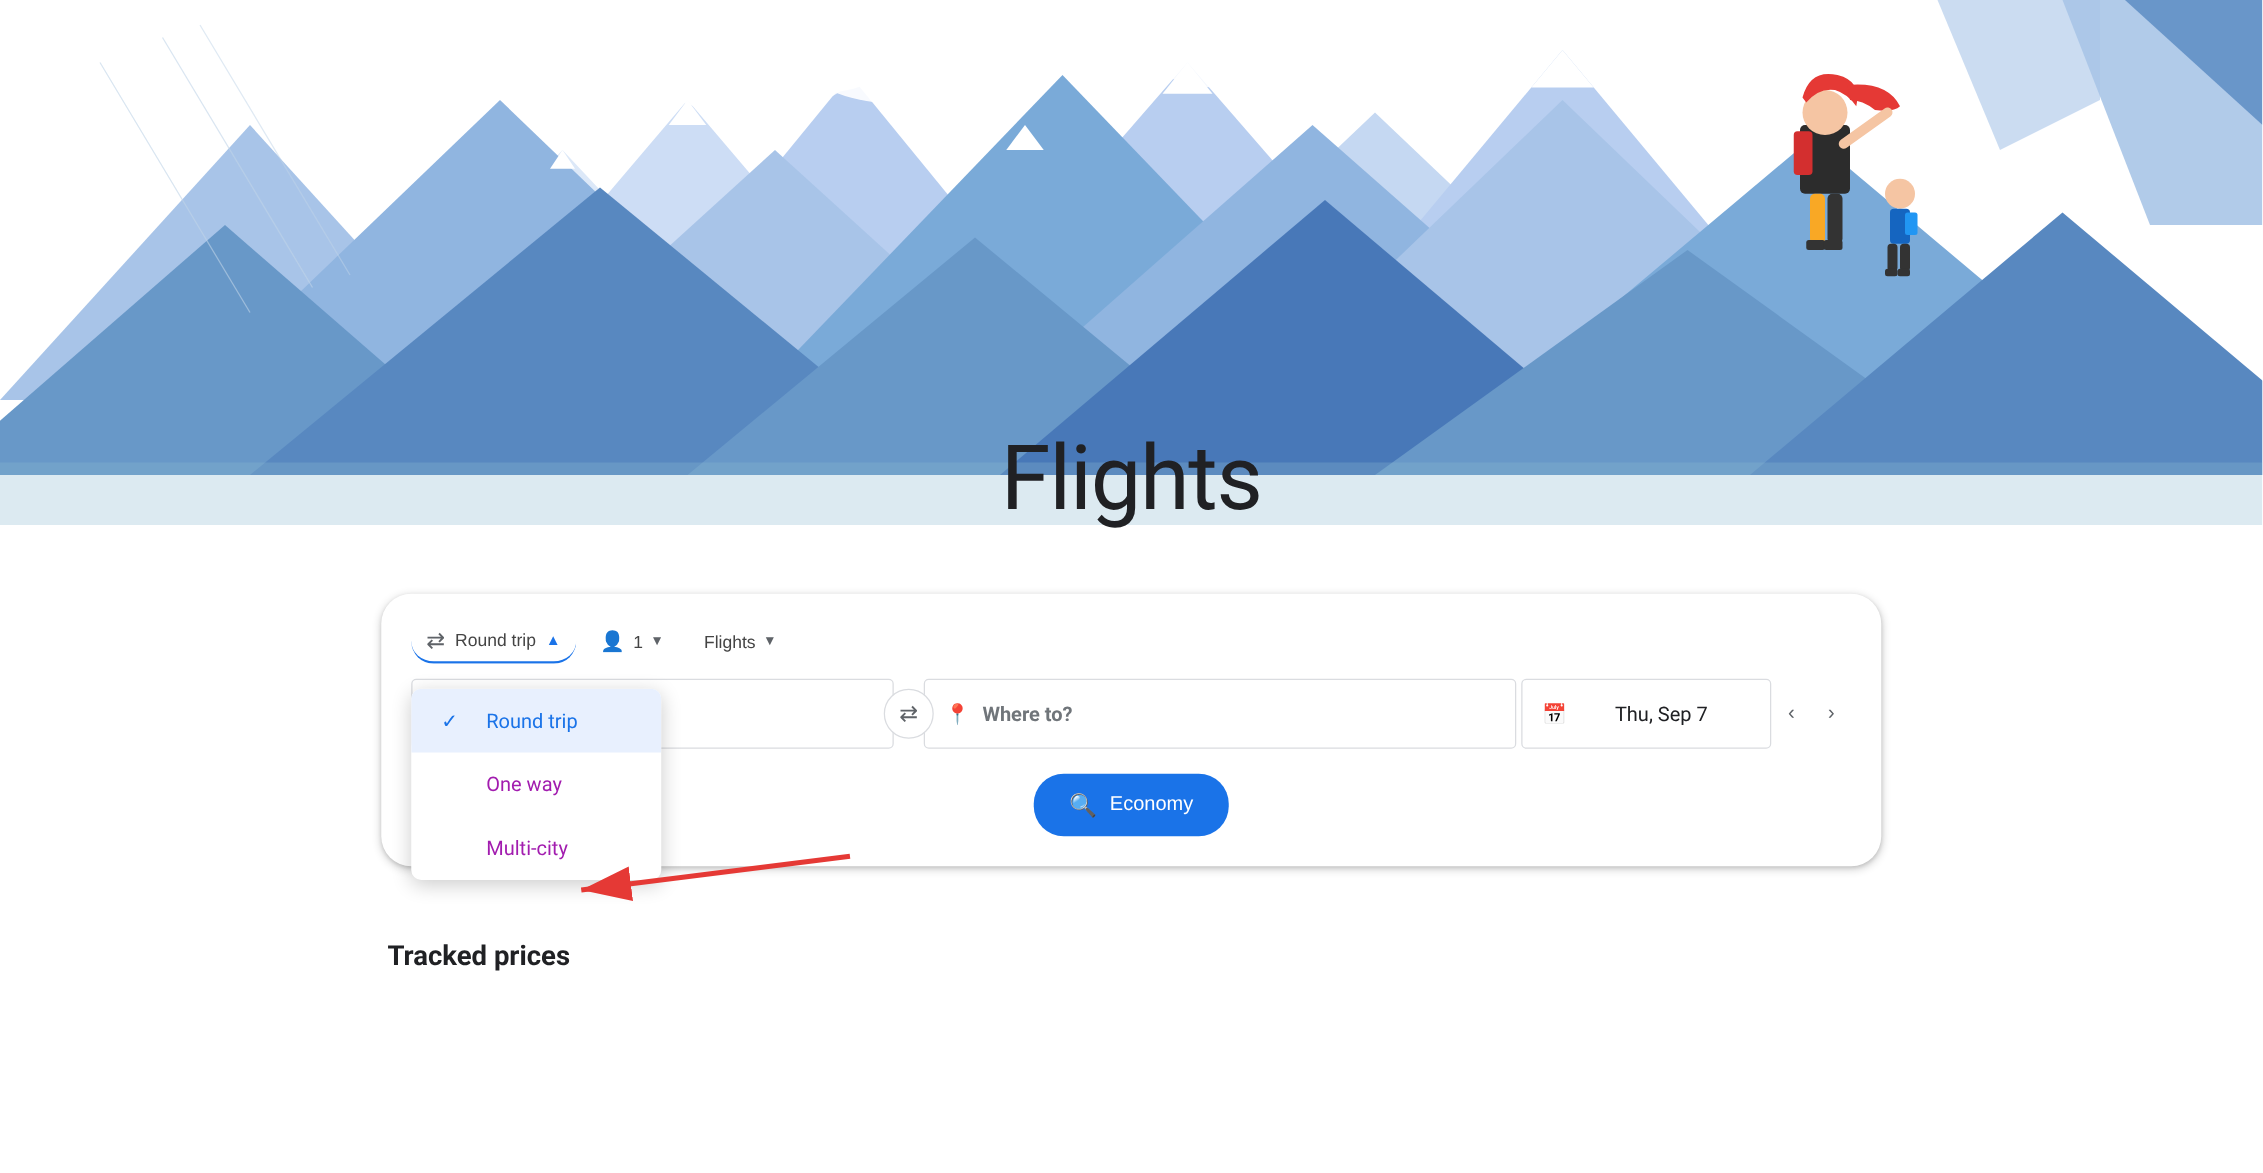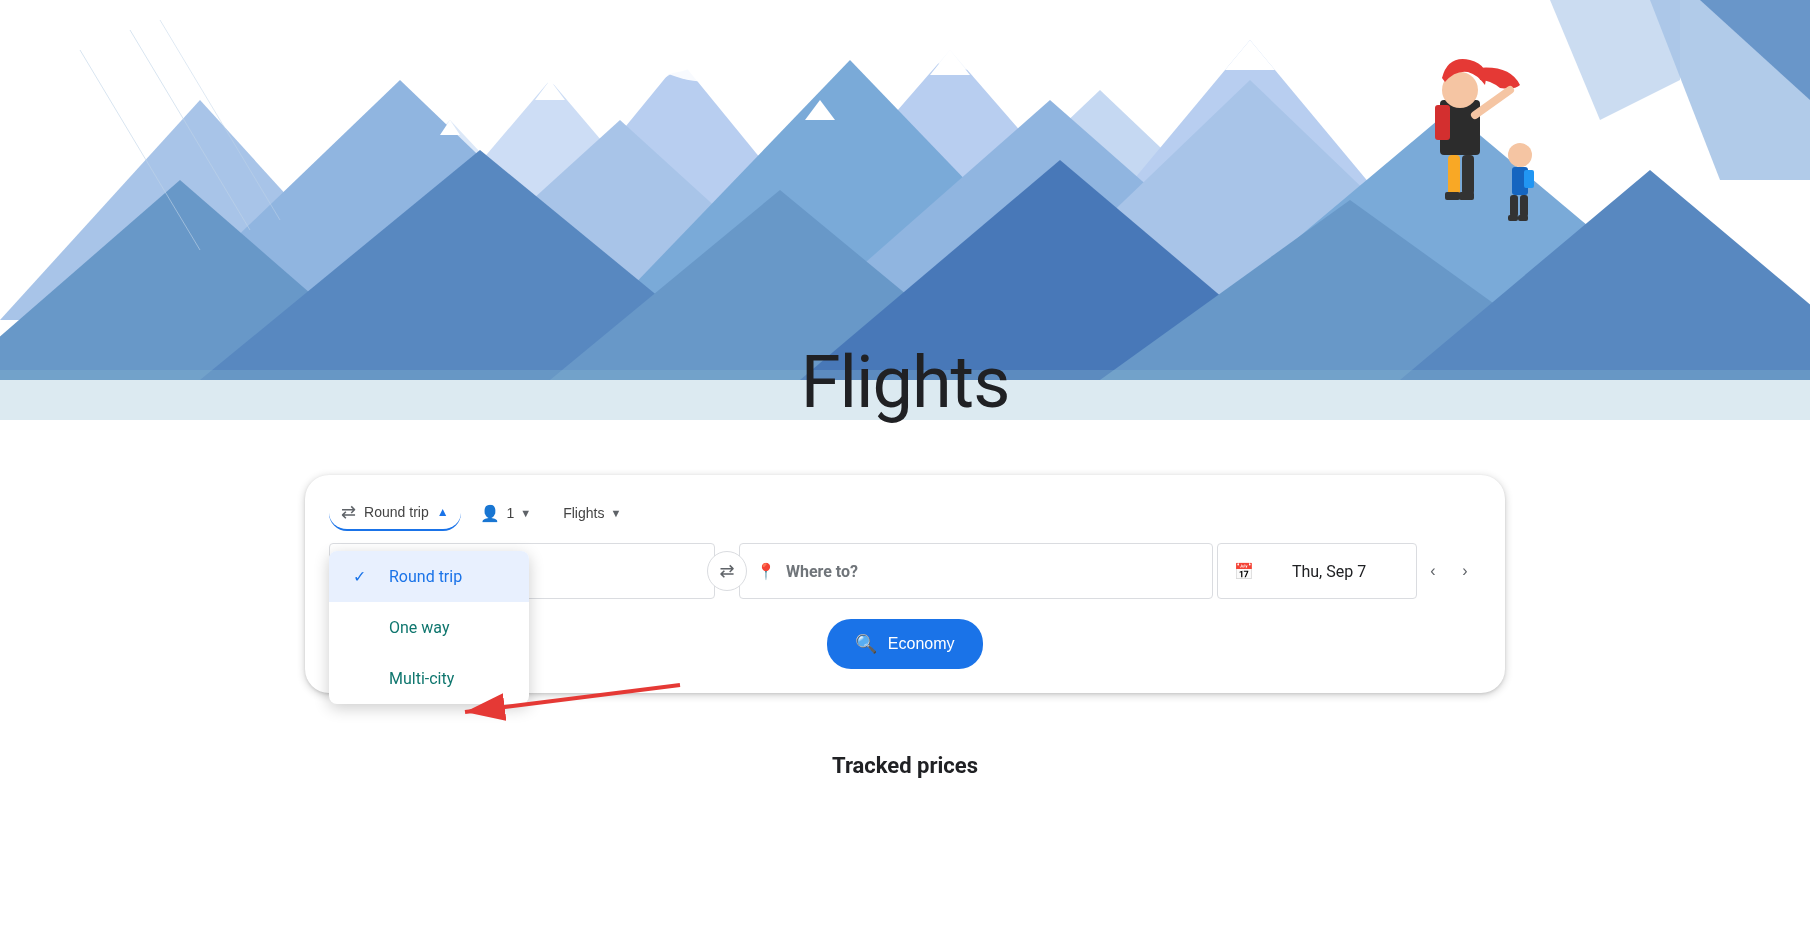--- a/index.html
+++ b/index.html
@@ -198,40 +198,39 @@
       overflow: hidden;
     }
 
     .dropdown-item {
       display: flex;
       align-items: center;
       gap: 16px;
       padding: 16px 24px;
       cursor: pointer;
       font-size: 16px;
-      color: #0f766e;
+      color: #a21caf;
     }
     .dropdown-item.selected {
       background: #e8f0fe;
       color: #1a73e8;
     }
     .dropdown-item .check-icon {
       width: 20px;
       color: #1a73e8;
       font-size: 16px;
     }
     .dropdown-item .no-check {
       width: 20px;
     }
 
     
     .tracked-section {
       margin-top: 40px;
       padding: 0 310px;
-      text-align: center;
     }
     .tracked-title {
       font-size: 22px;
       font-weight: 700;
       color: #202124;
     }
 
     
     .mountain-svg {
       width: 100%;

